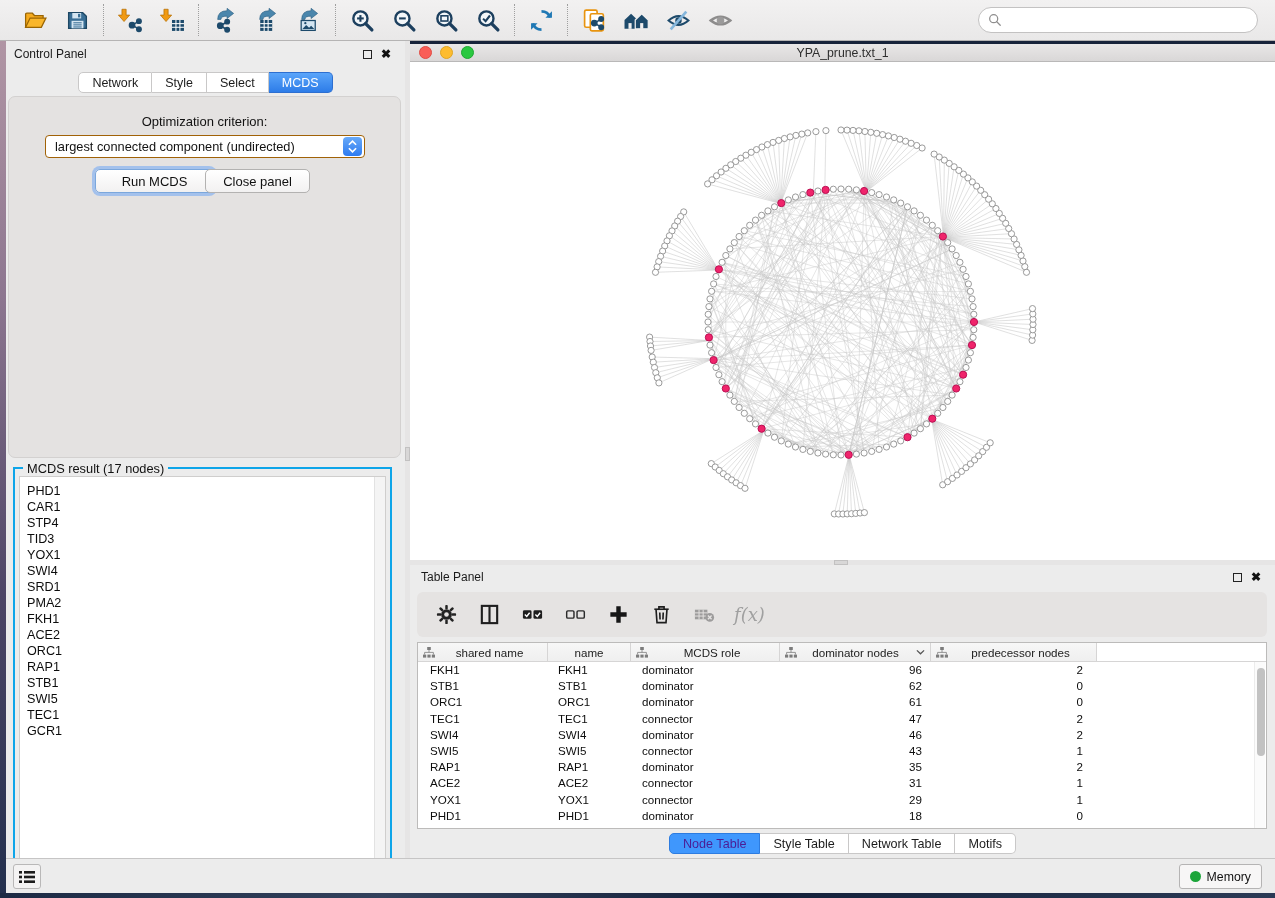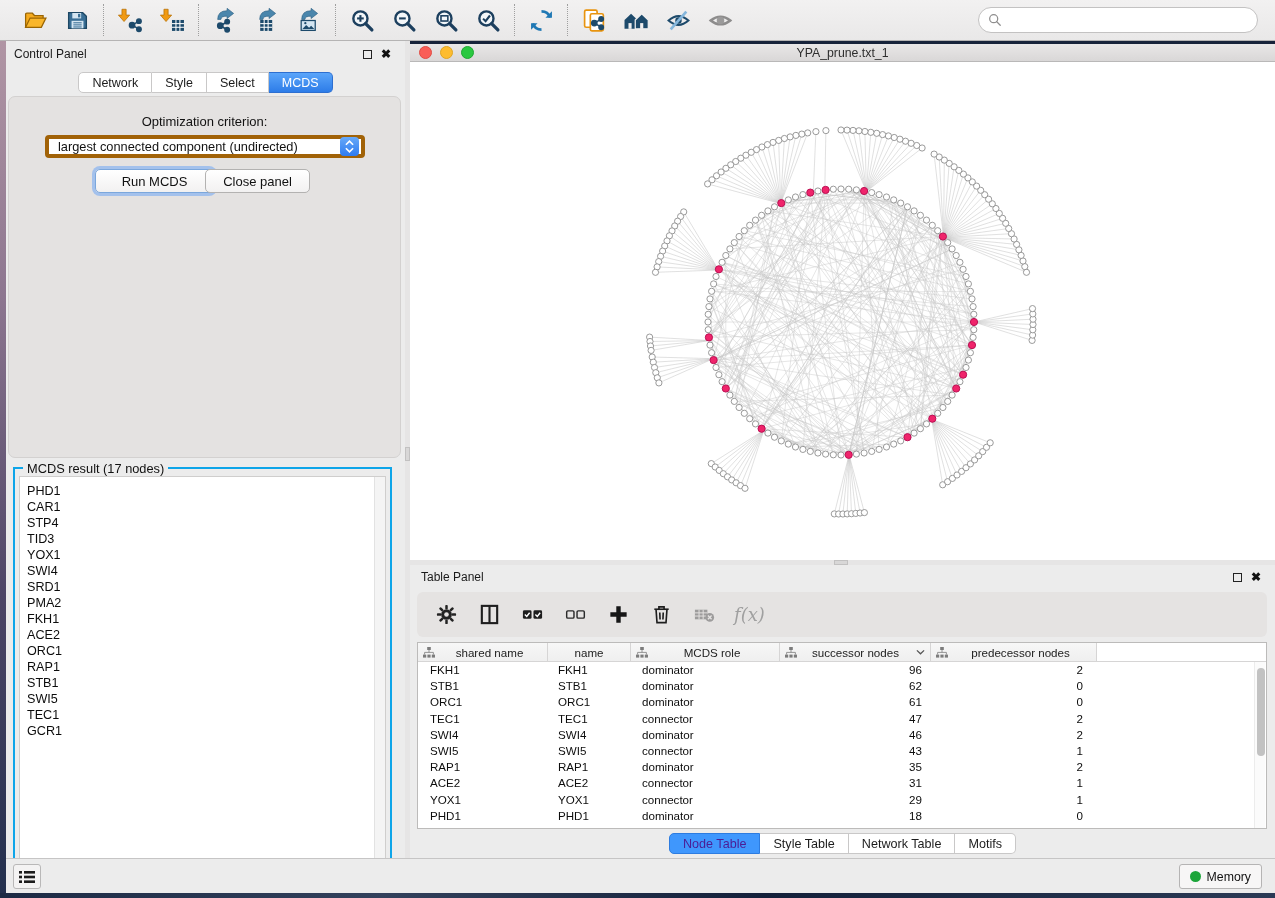--- a/index.html
+++ b/index.html
@@ -41,21 +41,21 @@
   .seg .seg-btn { height:21px; background:#fff; border:1px solid #c9c8c8; border-left:none;
     font-size:12.5px; color:#1c1c1c; display:flex; align-items:center; justify-content:center; padding:0 13px; }
   .seg .seg-btn:first-child { border-left:1px solid #c9c8c8; border-radius:5px 0 0 5px; }
   .seg .seg-btn:last-child { border-radius:0 5px 5px 0; }
   .seg .seg-btn.selected { background:linear-gradient(#5aa5fa,#2d7ce8); border-color:#2d6fd0; color:#fff; }
 
   .cp-card { position:absolute; left:2px; top:55px; width:393px; height:362px; background:#e4e2e1;
     border:1px solid #d3d1d0; border-radius:7px; }
   .opt-label { position:absolute; top:17px; width:100%; text-align:center; font-size:13px; color:#111; }
   .opt-select { position:absolute; left:36px; top:38px; width:320px; height:23px; background:#fff;
-    border:4px solid #a16207; border-radius:4px; display:flex; align-items:center; }
+    border:1px solid #a16207; border-radius:4px; display:flex; align-items:center; }
   .opt-select .sel-text { flex:1; font-size:12.8px; color:#111; padding-left:9px; white-space:nowrap; }
   .sel-stepper { width:19px; height:19px; margin:1px 2px 1px 0; border-radius:4px;
     background:linear-gradient(#67a9f8,#2e7bf0); display:flex; flex-direction:column;
     align-items:center; justify-content:center; gap:1px; }
   .sel-stepper svg { width:9px; height:6px; }
   .cp-buttons { position:absolute; left:0; top:72px; width:100%; height:26px; }
   .mac-btn { position:absolute; height:24px; background:linear-gradient(#ffffff,#f2f1f1);
     border:1px solid #b3b2b1; border-radius:5px; font-size:13px; color:#111;
     display:flex; align-items:center; justify-content:center; font-family:"Liberation Sans",sans-serif; }
   .btn-run { left:86px; width:119px; border-color:#7ba7dc; box-shadow:0 0 0 3px rgba(110,165,245,.55); }
@@ -1166,21 +1166,21 @@
         <div class="th-cell" style="width: 151px;">
           <svg class="tree" viewBox="0 0 12 11">
   <g fill="#7c7c7c">
               <rect x="4.2" y="0" width="3.6" height="3"></rect>
               <rect x="0" y="7.6" width="3.2" height="3"></rect>
   <rect x="4.4" y="7.6" width="3.2" height="3"></rect>
               <rect x="8.8" y="7.6" width="3.2" height="3"></rect>
             </g>
   <path d="M6 3 V5.4 M1.6 7.6 V5.4 H10.4 V7.6" stroke="#8a8a8a" fill="none" stroke-width=".9"></path>
           </svg>
-          <span class="th-label">successor nodes</span>
+          <span class="th-label">dominator nodes</span>
           <svg class="sortv" viewBox="0 0 10 6">
   <path d="M1 1.2 L5 5 L9 1.2" fill="none" stroke="#555" stroke-width="1.4"></path>
           </svg>
         </div>
         <div class="th-cell" style="width: 166px;">
           <svg class="tree" viewBox="0 0 12 11">
   <g fill="#7c7c7c">
               <rect x="4.2" y="0" width="3.6" height="3"></rect>
               <rect x="0" y="7.6" width="3.2" height="3"></rect>
   <rect x="4.4" y="7.6" width="3.2" height="3"></rect>

